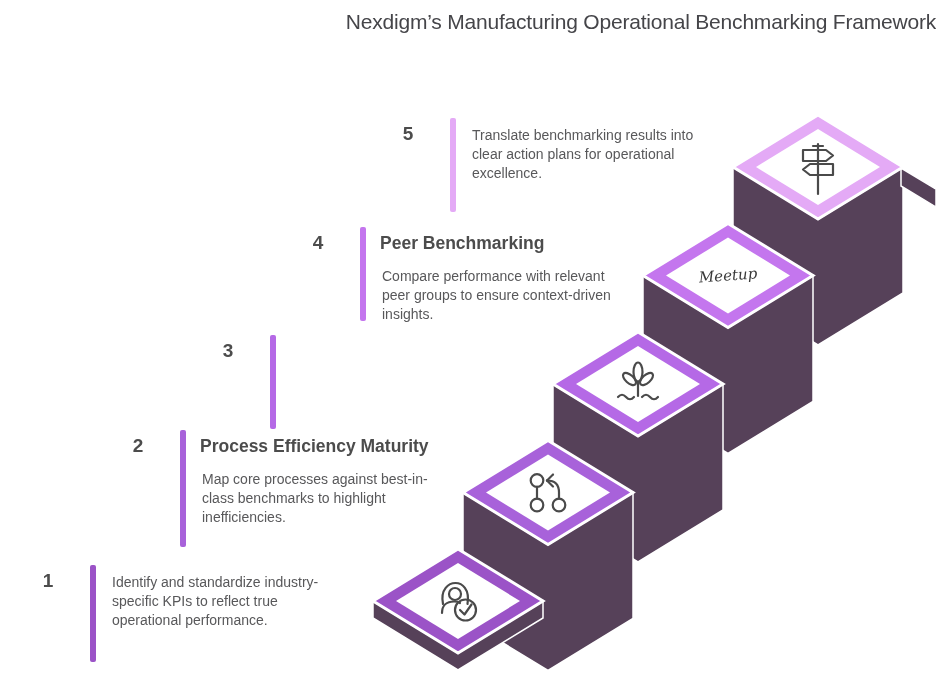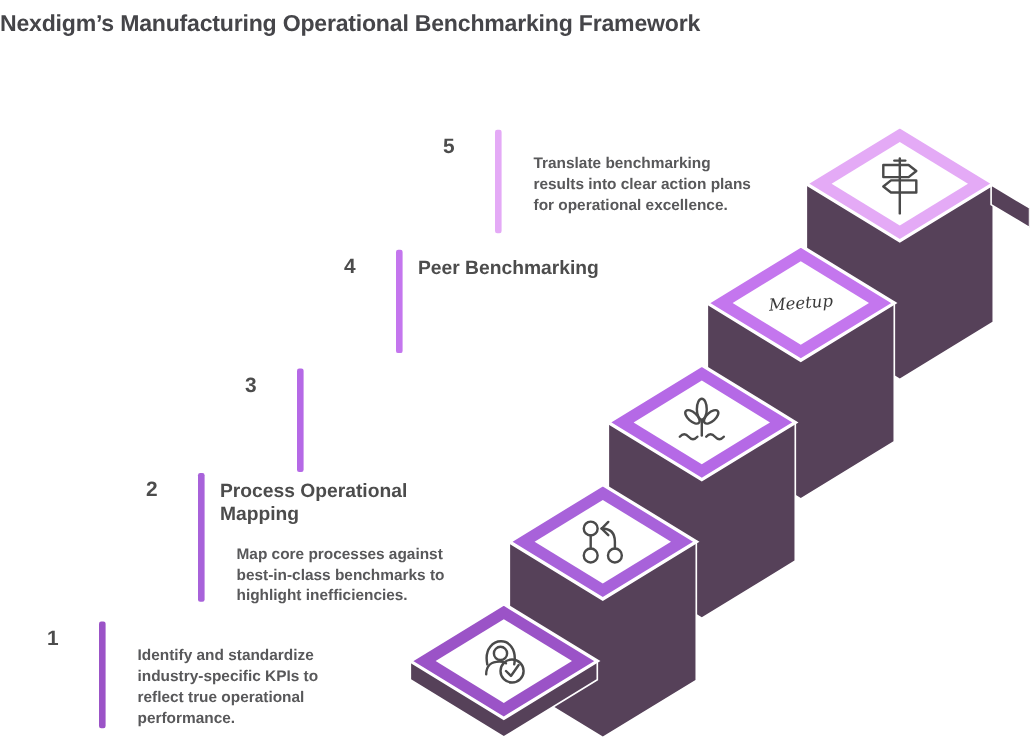--- a/index.html
+++ b/index.html
@@ -9,23 +9,23 @@
     height: 679px;
     overflow: hidden;
     background: #ffffff;
     font-family: "Liberation Sans", sans-serif;
   }
   #title {
     position: absolute;
     top: 10px;
     left: 0;
     width: 100%;
-    text-align: left;
+    text-align: right;
     font-size: 21px;
-    font-weight: bold;
+    font-weight: normal;
     letter-spacing: -0.2px;
     color: #454549;
     margin: 0;
   }
   #stair-svg { position: absolute; left: 0; top: 0; }
   .step-text { position: absolute; width: 330px; }
   .step-number {
     position: absolute;
     left: 0; top: 5px;
     width: 36px;
@@ -42,25 +42,24 @@
   }
   .step-body { position: absolute; left: 80px; top: 6px; width: 236px; }
   .step-title {
     margin: 0 0 13px 0;
     font-size: 17.5px;
     line-height: 1.22;
     font-weight: bold;
     color: #4c4c4c;
   }
   .step-desc {
-    margin: 15px;
+    margin: 2px;
     font-size: 14px;
     line-height: 1.35;
     color: #58585a;
-    font-weight: bold;
   }
 </style>
 </head>
 <body>
 
 <div id="page">
   <h1 id="title">Nexdigm’s Manufacturing Operational Benchmarking Framework</h1>
   <svg id="stair-svg" width="936" height="679" viewBox="0 0 936 679">
       <path d="M733,167 L818,219 L903,167 L903,293 L818,345 L733,293 Z" fill="#564159" stroke="#ffffff" stroke-width="1.5"></path>
       <path d="M901,168 L936,189 L936,207 L901,186 Z" fill="#564159" stroke="#ffffff" stroke-width="1.5"></path>
@@ -127,35 +126,36 @@
     <div class="step-number">1</div>
     <div class="step-bar" style="height: 97px; background: rgb(155, 83, 199);"></div>
     <div class="step-body">
       <p class="step-desc">Identify and standardize industry-specific KPIs to reflect true operational performance.</p>
     </div>
   </div>
       <div class="step-text" style="left: 120px; top: 430px;">
     <div class="step-number">2</div>
     <div class="step-bar" style="height: 117px; background: rgb(168, 98, 218);"></div>
     <div class="step-body">
-      <h2 class="step-title">Process Operational Mapping</h2>
+      <h2 class="step-title">Process Efficiency Maturity</h2>
       <p class="step-desc">Map core processes against best-in-class benchmarks to highlight inefficiencies.</p>
     </div>
   </div>
       <div class="step-text" style="left: 210px; top: 335px;">
     <div class="step-number">3</div>
     <div class="step-bar" style="height: 94px; background: rgb(181, 105, 230);"></div>
     <div class="step-body">
     </div>
   </div>
       <div class="step-text" style="left: 300px; top: 227px;">
     <div class="step-number">4</div>
     <div class="step-bar" style="height: 94px; background: rgb(196, 118, 238);"></div>
     <div class="step-body">
       <h2 class="step-title">Peer Benchmarking</h2>
+      <p class="step-desc">Compare performance with relevant peer groups to ensure context-driven insights.</p>
     </div>
   </div>
       <div class="step-text" style="left: 390px; top: 118px;">
     <div class="step-number">5</div>
     <div class="step-bar" style="height: 94px; background: rgb(228, 170, 246);"></div>
     <div class="step-body">
       <p class="step-desc">Translate benchmarking results into clear action plans for operational excellence.</p>
     </div>
   </div>
     </div>

